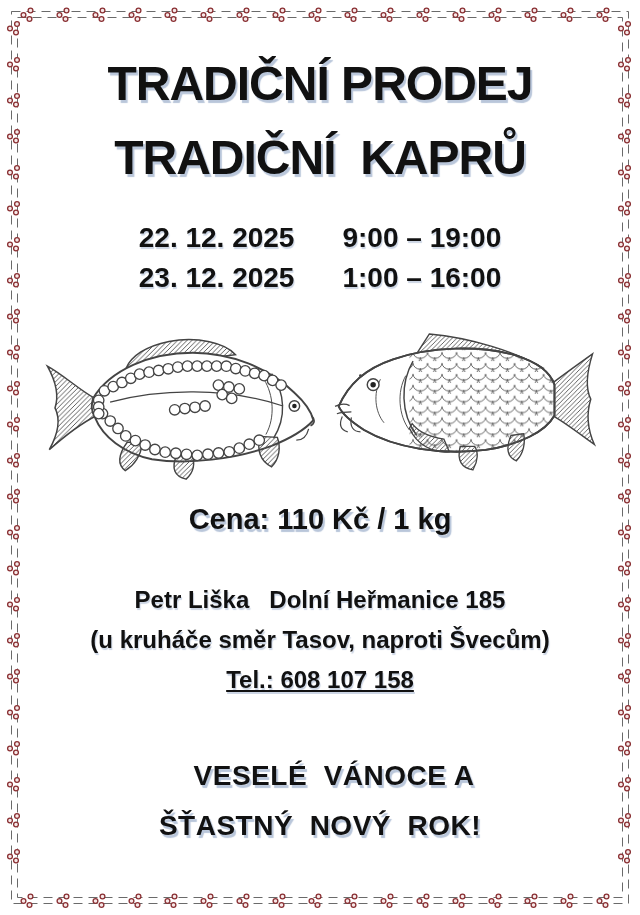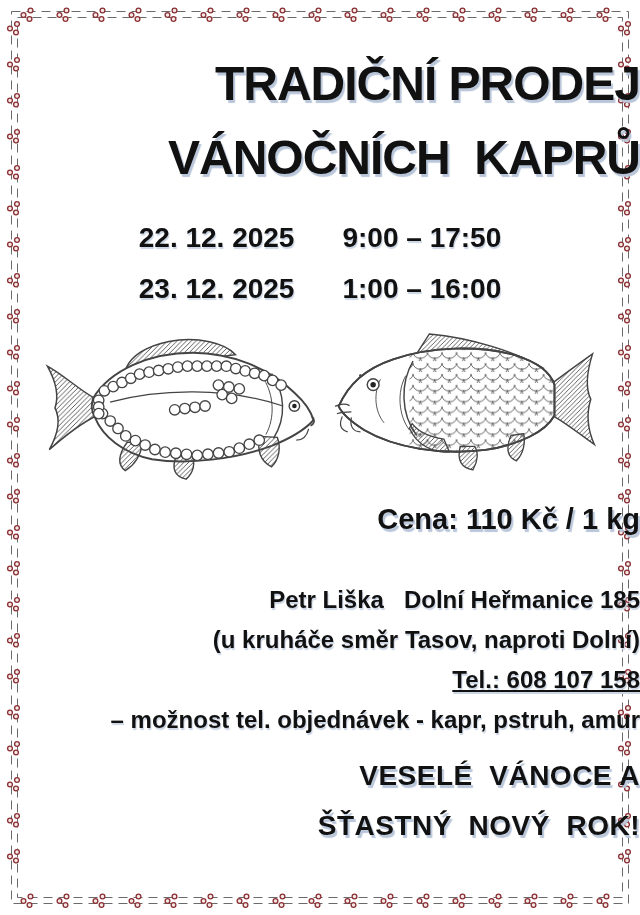--- a/index.html
+++ b/index.html
@@ -2,33 +2,33 @@
 <html><head>
 <meta charset="utf-8">
 <style>
   html,body { margin:0; padding:0; background:#ffffff; }
   .page {
     position:relative; width:640px; height:915px;
     background:#ffffff; overflow:hidden;
     font-family:"Liberation Sans", sans-serif;
     color:#111111; font-weight:bold;
   }
-  .abs { position:absolute; left:0; right:0; text-align:right; white-space:pre; }
+  .abs { position:absolute; left:0; right:0; text-align:center; white-space:pre; }
   .shadowed { text-shadow:2px 3px 1px #b9c6da; }
   .soft-shadow { text-shadow:1px 2px 1px #ccd5e4; }
   .title-line { font-size:48px; letter-spacing:-1px; }
   .title1 { top:56px; }
   .title2 { top:130px; }
   .schedule-row {
     position:absolute; left:0; right:0;
     display:flex; justify-content:center; gap:48px;
     font-size:28px;
   }
   .sched1 { top:222px; }
-  .sched2 { top:273px;text-align:right; }
+  .sched2 { top:262px;text-align:right; }
   .price-line { top:503px; font-size:29px; }
   .contact-line { font-size:24px; }
   .seller { top:586px; }
   .directions { top:626px; }
   .phone { top:666px;text-decoration:underline; }
   .note { top:706px; }
   .greet { font-size:28px; letter-spacing:0.5px; }
   .greet1 { top:760px;padding-left:28px; }
   .greet2 { top:810px; }
   .border-svg { position:absolute; top:0; left:0; width:640px; height:915px; pointer-events:none; }
@@ -450,25 +450,25 @@
         <circle cx="16" cy="860.5" r="2.4" fill="#f6e9e9" stroke="#8a3033" stroke-width="1.3"></circle>
       </g>
       <g>
         <circle cx="628" cy="852" r="2.4" fill="#f6e9e9" stroke="#8a3033" stroke-width="1.3"></circle>
         <circle cx="621" cy="856.5" r="2.4" fill="#f6e9e9" stroke="#8a3033" stroke-width="1.3"></circle>
         <circle cx="627" cy="860.5" r="2.4" fill="#f6e9e9" stroke="#8a3033" stroke-width="1.3"></circle>
       </g>
     </svg>
 
   <div class="abs title-line title1 shadowed">TRADIČNÍ PRODEJ</div>
-  <div class="abs title-line title2 shadowed">VÁNOČNÍCH  KAPRŮ</div>
+  <div class="abs title-line title2 shadowed">TRADIČNÍ  KAPRŮ</div>
 
   <div class="schedule-row sched1 soft-shadow">
     <span>22. 12. 2025</span>
-    <span>9:00 – 17:50</span>
+    <span>9:00 – 19:00</span>
   </div>
   <div class="schedule-row sched2 soft-shadow">
     <span>23. 12. 2025</span>
     <span>1:00 – 16:00</span>
   </div>
 
   <svg class="fish fish-left" viewBox="0 0 300 160">
     <defs>
       <pattern id="hatchL" width="5" height="5" patternUnits="userSpaceOnUse">
         <path d="M0,5 L5,0" stroke="#555" stroke-width="1" fill="none"></path>
@@ -590,20 +590,19 @@
     <path d="M28,98 C26,108 30,114 38,114" fill="none" stroke="#444" stroke-width="1.3"></path>
 
     <path d="M92,110 C100,128 118,138 136,136 L130,122 C116,120 102,114 95,105 Z" fill="url(#hatchR)" stroke="#444" stroke-width="1.5"></path>
     <path d="M148,130 C144,146 150,154 162,156 C168,146 168,136 164,130 Z" fill="url(#hatchR)" stroke="#444" stroke-width="1.5"></path>
     <path d="M204,118 C198,132 200,142 210,146 C218,138 220,126 218,116 Z" fill="url(#hatchR)" stroke="#444" stroke-width="1.5"></path>
   </svg>
 
   <div class="abs price-line shadowed">Cena: 110 Kč / 1 kg</div>
 
   <div class="abs contact-line seller soft-shadow">Petr Liška   Dolní Heřmanice 185</div>
-  <div class="abs contact-line directions soft-shadow">(u kruháče směr Tasov, naproti Dolní)</div>
+  <div class="abs contact-line directions soft-shadow">(u kruháče směr Tasov, naproti Švecům)</div>
   <div class="abs contact-line phone soft-shadow">Tel.: 608 107 158</div>
-  <div class="abs contact-line note soft-shadow">– možnost tel. objednávek - kapr, pstruh, amur</div>
 
   <div class="abs greet greet1 shadowed">VESELÉ  VÁNOCE A</div>
   <div class="abs greet greet2 shadowed">ŠŤASTNÝ  NOVÝ  ROK!</div>
 
 </div>
 
 </body></html>

